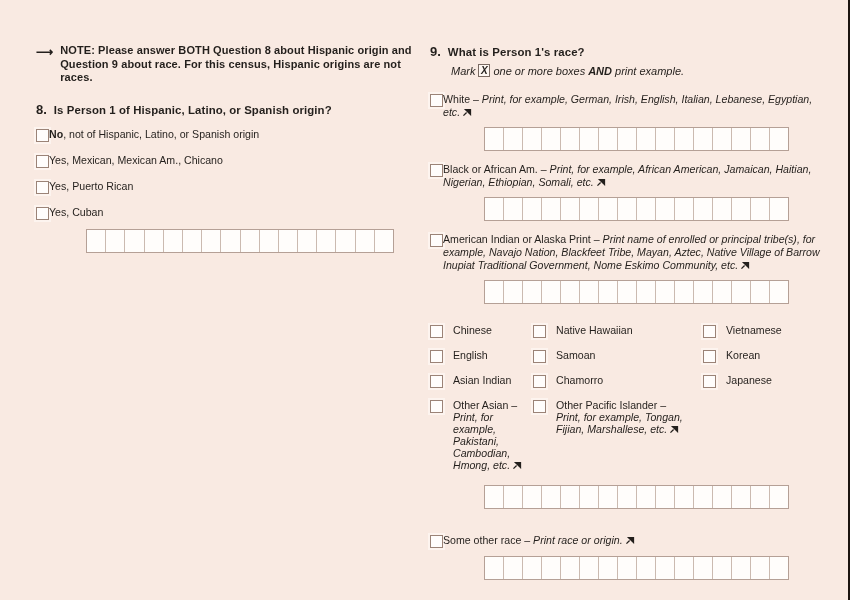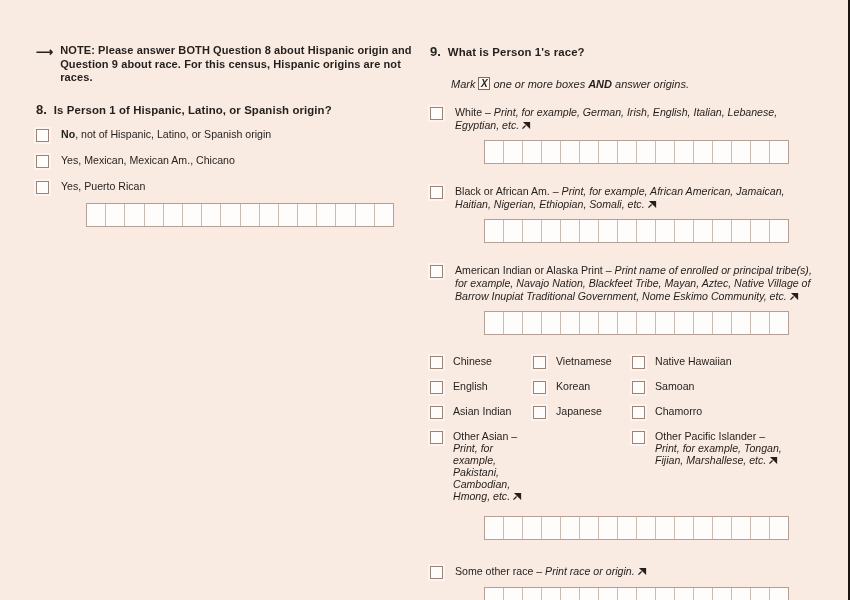--- a/index.html
+++ b/index.html
@@ -79,21 +79,21 @@
   }
   .q-title {
     font-size: 11.4px;
     font-weight: bold;
     letter-spacing: 0.1px;
   }
   .q-sub {
     font-size: 11px;
     font-style: italic;
     margin-left: 21px;
-    margin-top: 18px;
+    margin-top: 5px;
     display: flex;
     align-items: center;
     gap: 3px;
   }
   .q-sub b {
     font-style: italic;
     font-weight: bold;
   }
   .markbox {
     display: inline-flex;
@@ -107,21 +107,20 @@
     font-weight: bold;
     font-style: italic;
     line-height: 1;
     box-sizing: border-box;
   }
 
   
   .opt {
     display: flex;
     align-items: flex-start;
-    gap: 12px;
   }
   .checkbox {
     flex: 0 0 auto;
     width: 13px;
     height: 13px;
     border: 1px solid #9b8377;
     background: #fffdfc;
     box-sizing: border-box;
     margin-top: 1px;
     box-shadow: 0 0 0 2px #fdf4ef;
@@ -167,21 +166,21 @@
   .q8-options { margin-top: 11px; }
   .q8-options .opt { margin-bottom: 12px; }
   .q8-options .opt:last-child { margin-bottom: 0; }
   .q8-writein {
     margin-top: 9px;
     margin-left: 50px;
     width: 308px;
   }
 
   
-  .race-item { margin-top: 21px; }
+  .race-item { margin-top: 12px; }
   .race-item .writein {
     margin-top: 8px;
     margin-left: 54px;
     width: 305px;
   }
 
   
   .grid3 {
     margin-top: 20px;
     display: flex;
@@ -232,20 +231,24 @@
       <div class="opt">
         <span class="checkbox"></span>
         <span class="opt-label">Yes, Mexican, Mexican Am., Chicano</span>
       </div>
 
       <div class="opt">
         <span class="checkbox"></span>
         <span class="opt-label">Yes, Puerto Rican</span>
       </div>
 
+      <div class="opt">
+        <span class="checkbox"></span>
+        <span class="opt-label">Yes, Cuban</span>
+      </div>
 
 
     </div>
 
     <div class="writein q8-writein">
         <div class="cell"></div>
         <div class="cell"></div>
         <div class="cell"></div>
         <div class="cell"></div>
         <div class="cell"></div>
@@ -269,21 +272,21 @@
     <div class="q-header">
       <span class="q-num">9.</span>
       <span class="q-title">What is Person 1's race?</span>
     </div>
 
     <div class="q-sub">
       <span>Mark</span>
       <span class="markbox">X</span>
       <span>one or more boxes</span>
       <b>AND</b>
-      <span>answer origins.</span>
+      <span>print example.</span>
     </div>
 
     <div class="race-item" style="margin-top:16px;">
       <div class="opt">
         <span class="checkbox"></span>
         <span class="opt-label"><span>White – </span><i>Print, for example, German, Irish, English, Italian, Lebanese, Egyptian, etc.</i><span class="pencil"><svg viewBox="0 0 10 10" width="9" height="9">
                 <path d="M1 1 L9 1 L9 9 Z" fill="#231f1c"></path>
                 <path d="M0.5 8.5 L4 5" stroke="#231f1c" stroke-width="1.4" fill="none"></path>
               </svg></span></span>
       </div>
@@ -380,35 +383,20 @@
         </div>
         <div class="opt multiline">
           <span class="checkbox"></span>
           <span class="opt-label"><span>Other Asian –</span><br><i>Print, for example, Pakistani, Cambodian, Hmong, etc.</i><span class="pencil"><svg viewBox="0 0 10 10" width="9" height="9">
                   <path d="M1 1 L9 1 L9 9 Z" fill="#231f1c"></path>
                   <path d="M0.5 8.5 L4 5" stroke="#231f1c" stroke-width="1.4" fill="none"></path>
                 </svg></span></span>
         </div>
       </div>
 
-      <div class="gcol c2">
-        <div class="opt">
-          <span class="checkbox"></span>
-          <span class="opt-label">Vietnamese</span>
-        </div>
-        <div class="opt">
-          <span class="checkbox"></span>
-          <span class="opt-label">Korean</span>
-        </div>
-        <div class="opt">
-          <span class="checkbox"></span>
-          <span class="opt-label">Japanese</span>
-        </div>
-      </div>
-
       <div class="gcol c3">
         <div class="opt">
           <span class="checkbox"></span>
           <span class="opt-label">Native Hawaiian</span>
         </div>
         <div class="opt">
           <span class="checkbox"></span>
           <span class="opt-label">Samoan</span>
         </div>
         <div class="opt">
@@ -417,20 +405,35 @@
         </div>
         <div class="opt multiline">
           <span class="checkbox"></span>
           <span class="opt-label"><span>Other Pacific Islander –</span><br><i>Print, for example, Tongan, Fijian, Marshallese, etc.</i><span class="pencil"><svg viewBox="0 0 10 10" width="9" height="9">
                   <path d="M1 1 L9 1 L9 9 Z" fill="#231f1c"></path>
                   <path d="M0.5 8.5 L4 5" stroke="#231f1c" stroke-width="1.4" fill="none"></path>
                 </svg></span></span>
         </div>
       </div>
 
+      <div class="gcol c2">
+        <div class="opt">
+          <span class="checkbox"></span>
+          <span class="opt-label">Vietnamese</span>
+        </div>
+        <div class="opt">
+          <span class="checkbox"></span>
+          <span class="opt-label">Korean</span>
+        </div>
+        <div class="opt">
+          <span class="checkbox"></span>
+          <span class="opt-label">Japanese</span>
+        </div>
+      </div>
+
     </div>
 
     <div class="writein tail-writein">
         <div class="cell"></div>
         <div class="cell"></div>
         <div class="cell"></div>
         <div class="cell"></div>
         <div class="cell"></div>
         <div class="cell"></div>
         <div class="cell"></div>

